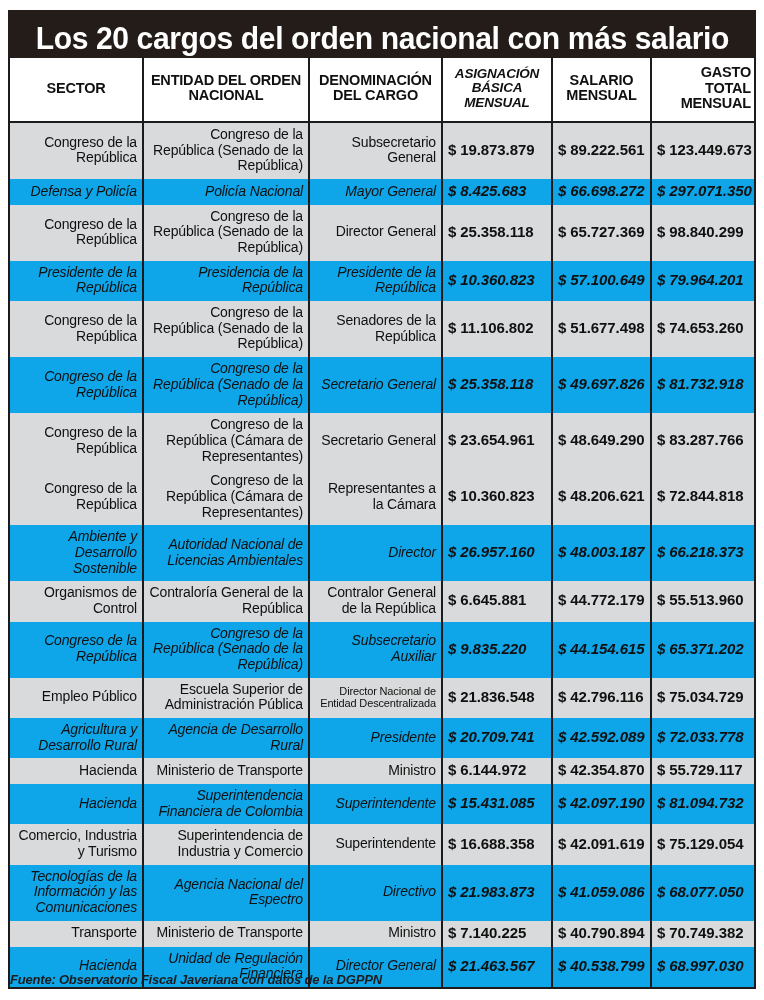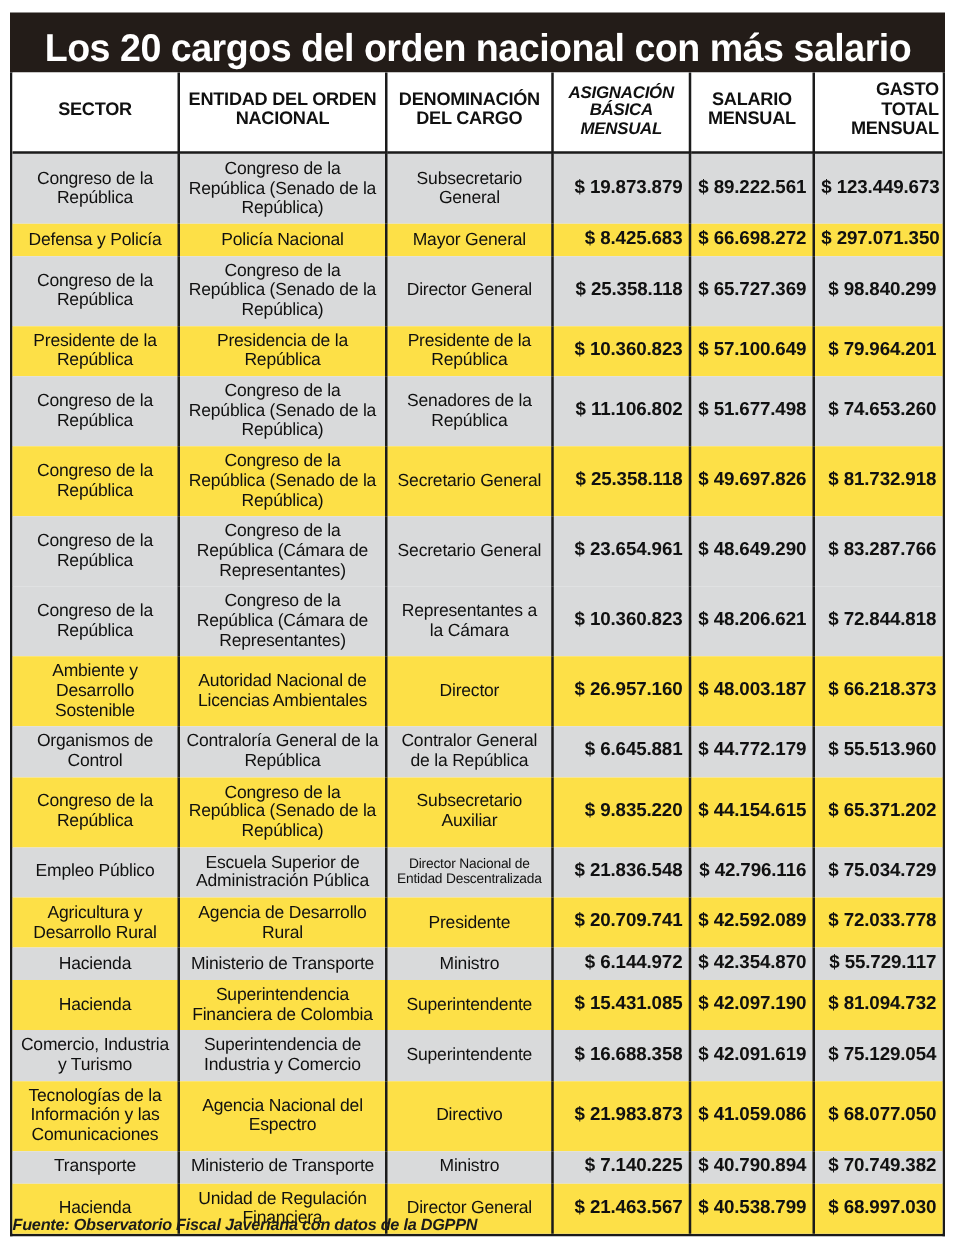--- a/index.html
+++ b/index.html
@@ -85,31 +85,31 @@
   tbody td {
     border-right: 2px solid #1b1b1b;
     font-size: 14px;
     line-height: 1.12;
     color: #101010;
     vertical-align: middle;
     padding: 4px 5px 5px 5px;
     letter-spacing: -0.15px;
   }
   tbody td:last-child { border-right: none; }
-  tbody td.txt { text-align: center; margin-top: 36px; }
+  tbody td.txt { text-align: right; margin-top: 36px; }
   tbody td.num {
-    text-align: right;
+    text-align: left;
     font-weight: bold;
     font-size: 15px;
     letter-spacing: -0.1px;
     white-space: nowrap;
   }
   tbody td.tiny { font-size: 11px; line-height: 1.1; }
   tbody tr.shaded td { background: #d9dadb; }
-  tbody tr.plain  td { background: #fde047; }
+  tbody tr.plain  td { background: #0ea5e9; font-style: italic; }
 
   
   .source {
     position: absolute;
     left: 10px;
     top: 972px;
     font-size: 13px;
     font-weight: bold;
     font-style: italic;
     color: #1b1b1b;

